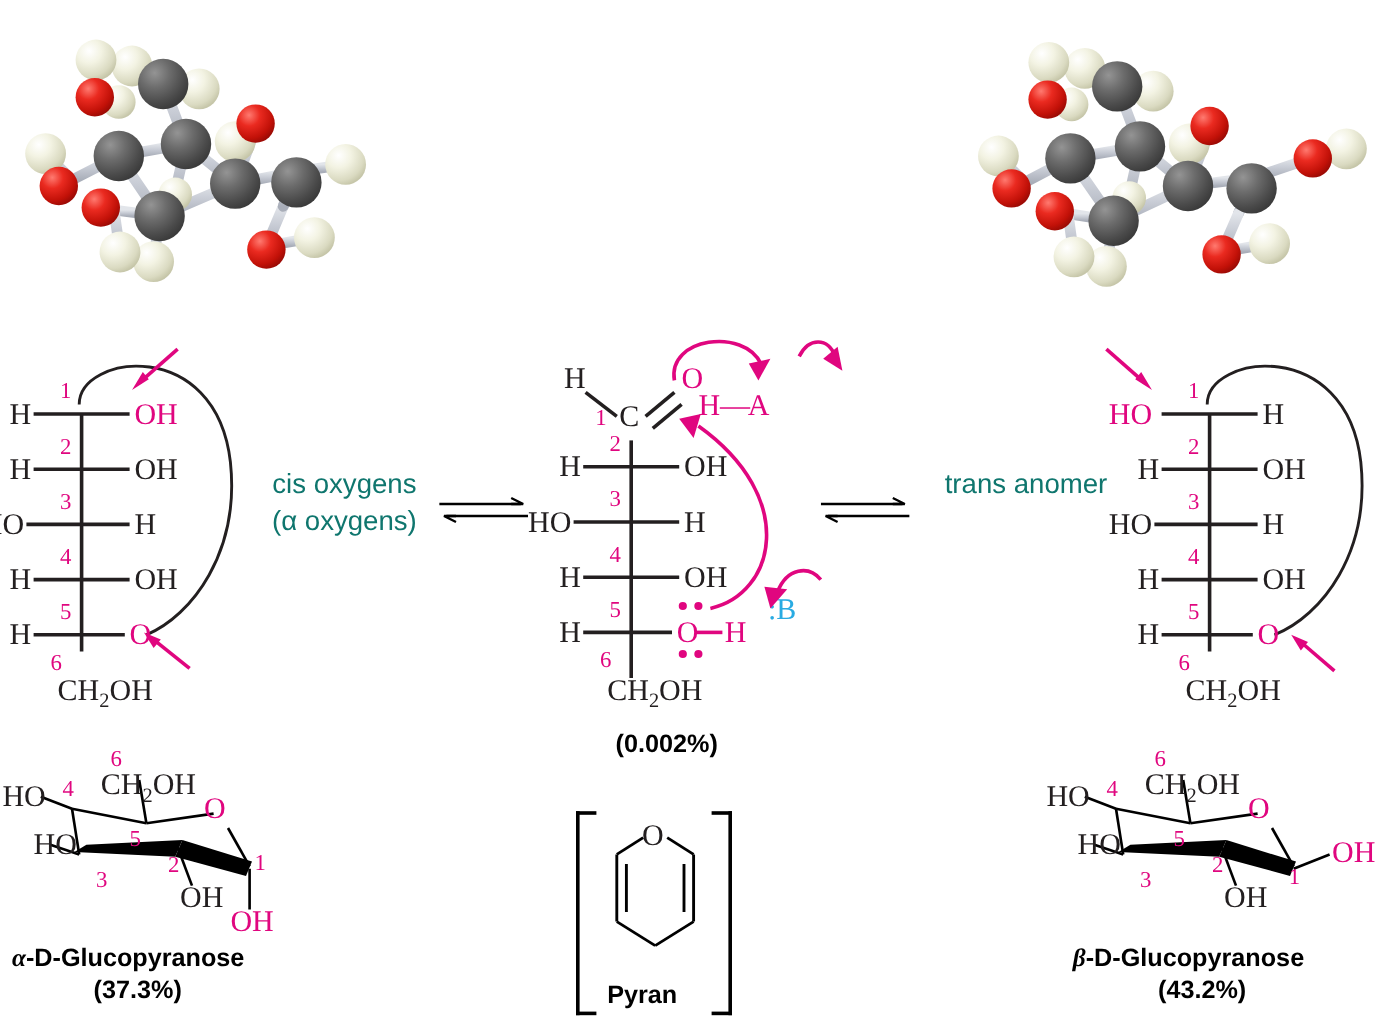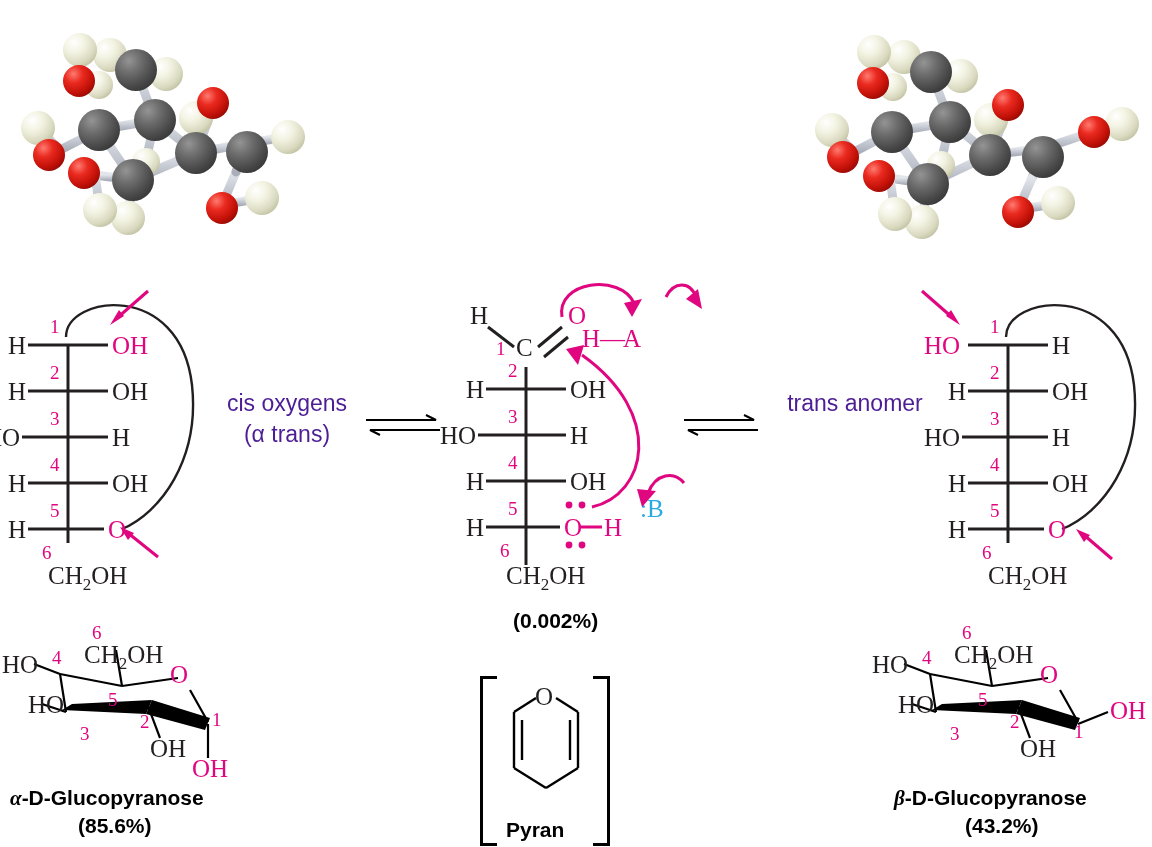--- a/index.html
+++ b/index.html
@@ -6,21 +6,21 @@
   body{
     width:1152px;height:847px;background:#ffffff;position:relative;
     font-family:"Liberation Sans", sans-serif;overflow:hidden;
   }
   .abs{position:absolute;}
 
   
   .atom{font-family:"Liberation Serif", serif;font-size:25px;color:#231f20;line-height:1;white-space:nowrap;}
   .atom.mag{color:#e0067f;}
   .num{font-family:"Liberation Serif", serif;font-size:19px;color:#e0067f;line-height:1;}
-  .pinkword{color:#4c1d95;font-size:23px;font-family:"Liberation Sans",sans-serif;white-space:nowrap;}
+  .pinkword{color:#0f766e;font-size:23px;font-family:"Liberation Sans",sans-serif;white-space:nowrap;}
   .caption{font-family:"Liberation Sans",sans-serif;font-weight:bold;font-size:21px;color:#000;white-space:nowrap;}
 
   
   .mol{position:absolute;}
 
   
   .eq{position:absolute;width:74px;height:26px;}
   .eq svg{display:block;}
 
   
@@ -219,21 +219,21 @@
     <polygon points="10,38 24,29 19,23" fill="#e0067f"></polygon>
   </svg>
   <svg class="abs" width="60" height="45" style="left:110px;top:248px;">
     <line x1="48" y1="34" x2="18" y2="10" stroke="#e0067f" stroke-width="3"></line>
     <polygon points="10,4 24,10 18,17" fill="#e0067f"></polygon>
   </svg>
 </div>
 
 <div class="abs" style="left:222px;top:390px;text-align:center;width:130px;">
   <div class="pinkword">cis oxygens</div>
-  <div class="pinkword" style="margin-top:4px;">(α trans)</div>
+  <div class="pinkword" style="margin-top:4px;">(α oxygens)</div>
 </div>
 
 <div class="eq" style="left:366px;top:412px;">
   <svg width="74" height="26" viewBox="0 0 74 26">
     <line x1="0" y1="8" x2="68" y2="8" stroke="#000" stroke-width="2"></line>
     <polyline points="60,3 70,8 60,8" fill="none" stroke="#000" stroke-width="2"></polyline>
     <line x1="6" y1="18" x2="74" y2="18" stroke="#000" stroke-width="2"></line>
     <polyline points="14,23 4,18 14,18" fill="none" stroke="#000" stroke-width="2"></polyline>
   </svg>
 </div>
@@ -406,21 +406,21 @@
   <div class="abs atom" style="left:84px;top:24px;">CH<sub style="font-size:17px">2</sub>OH</div>
   <div class="abs atom" style="left:2px;top:34px;">HO</div>
   <div class="abs atom" style="left:28px;top:74px;">HO</div>
   <div class="abs atom" style="left:150px;top:118px;">OH</div>
   <div class="abs atom mag" style="left:192px;top:138px;">OH</div>
 </div>
 
 <div class="abs caption" style="left:10px;top:786px;">
   <span style="font-family:'Liberation Serif',serif;font-style:italic;font-weight:bold;">α</span><span id="alphaName">-D-Glucopyranose</span>
 </div>
-<div class="abs caption" style="left:78px;top:814px;">(85.6%)</div>
+<div class="abs caption" style="left:78px;top:814px;">(37.3%)</div>
 
 <div class="abs" style="left:480px;top:676px;width:130px;height:170px;">
   <div class="brk l" style="left:0px;top:0px;height:164px;"></div>
   <div class="brk r" style="right:0px;top:0px;height:164px;"></div>
 
   <svg class="abs" width="110" height="120" style="left:12px;top:14px;">
 
     <line x1="22" y1="22" x2="22" y2="78" stroke="#000" stroke-width="2.4"></line>
     <line x1="30" y1="30" x2="30" y2="70" stroke="#000" stroke-width="2.4"></line>
     <line x1="86" y1="22" x2="86" y2="78" stroke="#000" stroke-width="2.4"></line>

